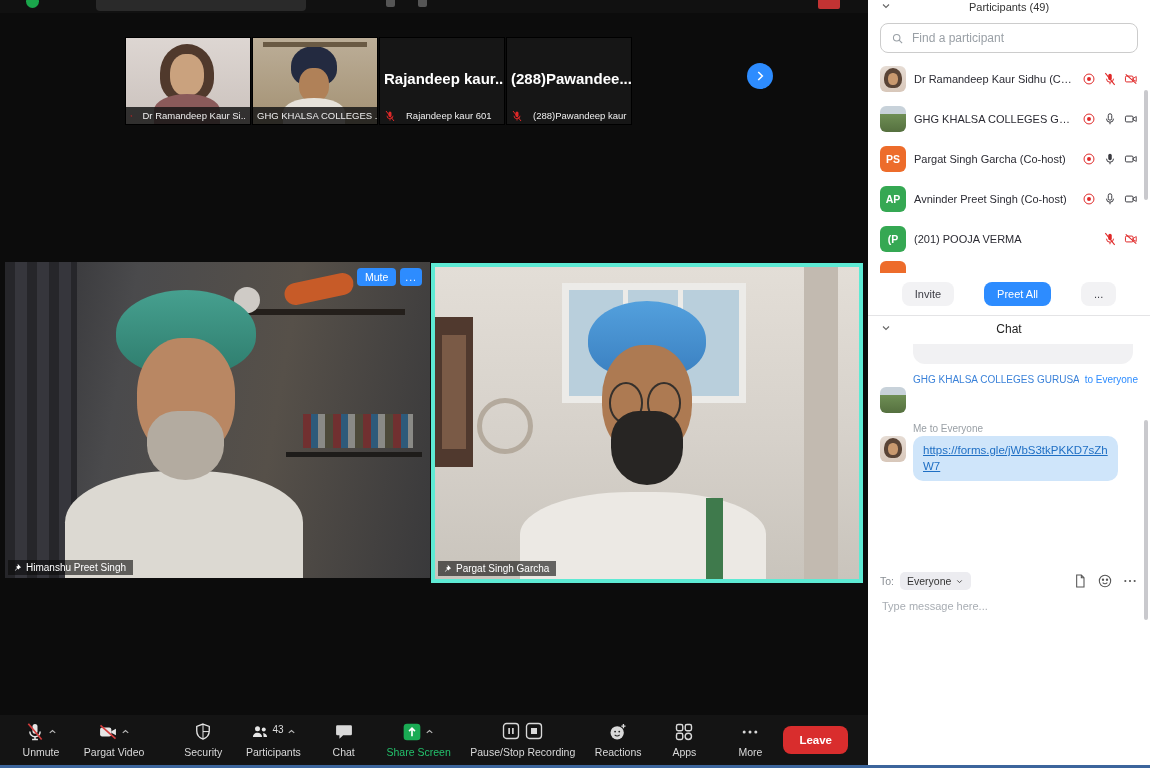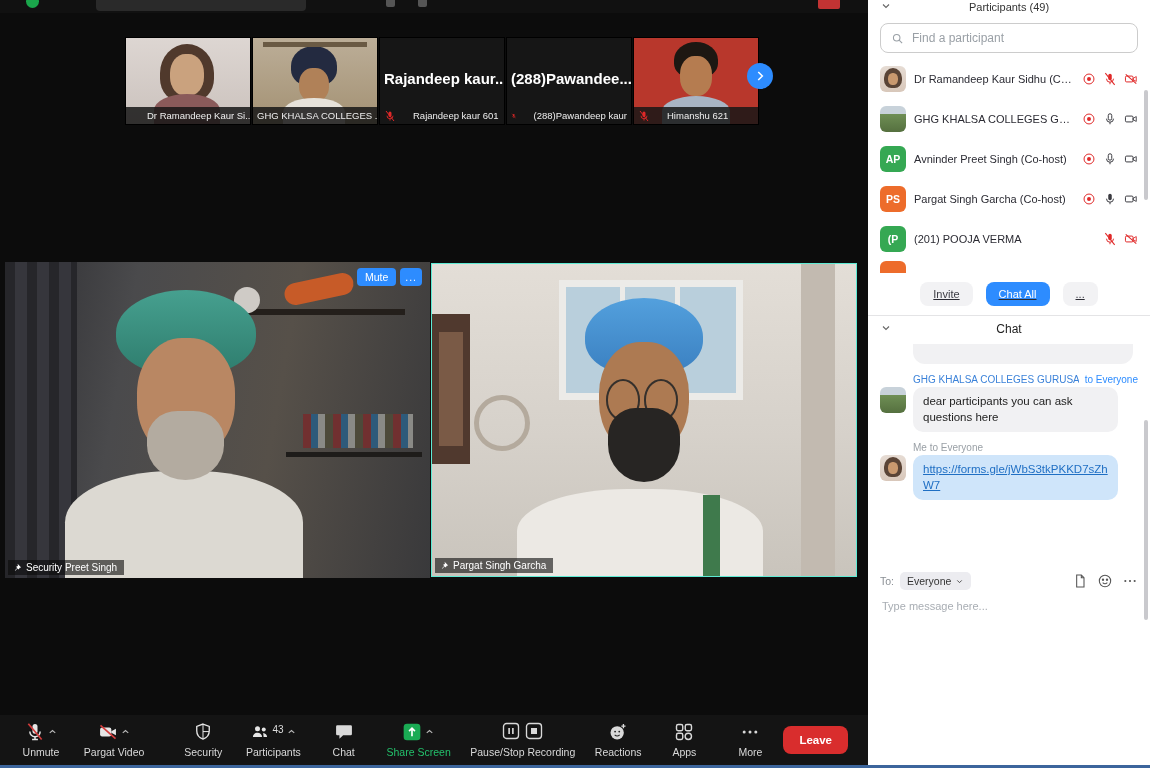--- a/index.html
+++ b/index.html
@@ -8,33 +8,33 @@
   
   .topbar{position:absolute;left:0;top:0;width:868px;height:13px;background:#111;}
   .tb-shield{position:absolute;left:26px;top:-5px;width:13px;height:13px;border-radius:50%;background:#1aa64b;}
   .tb-pill{position:absolute;left:96px;top:-6px;width:210px;height:17px;background:#2a2a2a;border-radius:0 0 4px 4px;}
   .tb-mini{position:absolute;top:-2px;width:9px;height:9px;background:#555;border-radius:2px;}
   .tb-red{position:absolute;left:818px;top:-2px;width:22px;height:11px;background:#c23333;border-radius:2px;}
   
   .filmstrip{position:absolute;left:125px;top:37px;height:86px;display:flex;gap:1px;}
   .thumb{position:relative;width:124px;height:86px;background:#161616;overflow:hidden;border:1px solid #000;}
   .thumb .lbl{position:absolute;left:0;bottom:0;right:0;height:17px;background:rgba(22,22,22,.85);
-    display:flex;align-items:center;gap:17px;padding:0 4px;font-size:9.5px;color:#eee;white-space:nowrap;overflow:hidden;}
+    display:flex;align-items:center;gap:10px;padding:0 4px;font-size:9.5px;color:#eee;white-space:nowrap;overflow:hidden;}
   .bigtxt{position:absolute;left:4px;top:32px;font-size:15px;font-weight:bold;color:#fff;white-space:nowrap;}
   .next-btn{position:absolute;left:622px;top:26px;width:26px;height:26px;border-radius:50%;background:#2d8cff;
     display:flex;align-items:center;justify-content:center;}
   
   .sc{position:absolute;inset:0;}
   .sc .face{position:absolute;border-radius:45%;}
   .sc .hair{position:absolute;border-radius:50% 50% 40% 40%;}
   .sc .body{position:absolute;border-radius:50% 50% 0 0;}
   
   .stage-tile{position:absolute;background:#2e2e30;overflow:hidden;}
   #tile-left{left:5px;top:262px;width:425px;height:316px;}
-  #tile-right{left:431px;top:263px;width:424px;height:312px;border:1px solid #5eead4;text-align:right;}
+  #tile-right{left:431px;top:263px;width:424px;height:312px;border:4px solid #5eead4;text-align:right;}
   .name-tag{position:absolute;left:3px;bottom:3px;background:rgba(10,10,10,.6);color:#fff;font-size:10px;
     padding:2px 7px 2px 4px;display:flex;align-items:center;gap:4px;z-index:5;}
   .tile-ctrls{position:absolute;top:6px;right:8px;display:flex;gap:4px;z-index:5;}
   .btn-mute{background:#2d8cff;color:#fff;font-size:10.5px;border:none;border-radius:4px;padding:3px 8px;}
   .btn-tmore{background:#2d8cff;color:#fff;font-size:10.5px;border:none;border-radius:4px;padding:3px 5px;letter-spacing:1px;}
   
   .lscene{position:absolute;inset:0;background:linear-gradient(100deg,#2c2c30 0%,#4a4a4c 28%,#565049 62%,#39393b 100%);}
   .lcurtain{position:absolute;left:0;top:0;width:17%;height:100%;
     background:repeating-linear-gradient(90deg,#26262a 0 10px,#36363c 10px 22px);}
   .lshelf{position:absolute;right:6%;top:15%;width:60%;height:6px;background:#241f1b;}
@@ -91,21 +91,21 @@
   .picons{display:flex;gap:7px;align-items:center;}
   .av-photo1{background:linear-gradient(#e6dcd4 0%,#d8c7ba 100%);}
   .av-photo1 b{position:absolute;left:4px;top:2px;width:18px;height:20px;background:#5a4436;border-radius:50% 50% 40% 40%;}
   .av-photo1 i{position:absolute;left:8px;top:7px;width:10px;height:12px;background:#c9996f;border-radius:45%;}
   .av-photo2{background:linear-gradient(#c8d2da 0%,#c8d2da 30%,#6f8f55 30%,#55703f 100%);}
   .av-photo5{background:linear-gradient(#8a7a68 0%,#8a7a68 100%);}
   .av-photo5 b{position:absolute;left:6px;top:2px;width:14px;height:12px;background:#1d2438;border-radius:50% 50% 40% 40%;}
   .av-photo5 i{position:absolute;left:8px;top:10px;width:10px;height:11px;background:#a97a55;border-radius:45%;}
   .av-green{background:#35a853;} .av-orange{background:#ed6c2b;}
   .partial-av{margin:2px 0 0 12px;width:26px;height:12px;border-radius:6px 6px 0 0;background:#ed6c2b;}
-  .actions{display:flex;align-items:center;justify-content:center;gap:13px;height:42px;text-decoration:underline;}
+  .actions{display:flex;align-items:center;justify-content:center;gap:30px;height:42px;}
   .btn-gray{background:#f2f2f4;border:none;border-radius:8px;padding:6px 13px;font-size:11px;color:#3c3c44;font-family:inherit;}
   .btn-blue{background:#2d8cff;border:none;border-radius:8px;padding:6px 13px;font-size:11px;color:#fff;font-family:inherit;}
   .divider{height:1px;background:#e4e4e6;margin:0;}
   .chat-head{position:relative;height:26px;display:flex;align-items:center;justify-content:center;
     font-size:12px;color:#222;}
   .chat-head .p-chev{top:6px;}
   .chat-area{height:222px;position:relative;overflow:hidden;}
   .old-bubble{position:absolute;left:45px;top:2px;width:220px;height:20px;border-radius:0 0 12px 12px;background:#f1f1f3;}
   .msg-sender{display:flex;align-items:baseline;justify-content:space-between;margin:0 12px 2px 45px;}
   .sender-blue{color:#3b82d9;font-size:10px;white-space:nowrap;overflow:hidden;}
@@ -189,35 +189,20 @@
       <div class="lbl">
         <svg class="i12 red" viewBox="0 0 24 24">
             <rect x="9" y="3" width="6" height="11" rx="3" fill="currentColor"></rect>
             <path d="M6 11.5a6 6 0 0 0 12 0M12 17.5V21" fill="none" stroke="currentColor" stroke-width="1.8"></path>
             <line x1="4" y1="2" x2="20" y2="22" stroke="currentColor" stroke-width="2"></line>
           </svg>
         <span>(288)Pawandeep kaur</span>
       </div>
     </div>
 
-    <div class="thumb">
-      <div class="sc" style="background:#b8372c;">
-        <b class="hair" style="left:40px;top:4px;width:44px;height:36px;background:#1d1712;"></b>
-        <i class="face" style="left:46px;top:18px;width:32px;height:40px;background:#b57c50;"></i>
-        <b class="body" style="left:28px;top:58px;width:68px;height:30px;background:#a8b4c4;"></b>
-      </div>
-      <div class="lbl">
-        <svg class="i12 red" viewBox="0 0 24 24">
-            <rect x="9" y="3" width="6" height="11" rx="3" fill="currentColor"></rect>
-            <path d="M6 11.5a6 6 0 0 0 12 0M12 17.5V21" fill="none" stroke="currentColor" stroke-width="1.8"></path>
-            <line x1="4" y1="2" x2="20" y2="22" stroke="currentColor" stroke-width="2"></line>
-          </svg>
-        <span>Himanshu 621</span>
-      </div>
-    </div>
 
     <div class="next-btn">
       <svg width="14" height="14" viewBox="0 0 24 24">
           <path d="M9 5l7 7-7 7" fill="none" stroke="#fff" stroke-width="2.6"></path>
         </svg>
     </div>
   </div>
 
   <div class="stage-tile" id="tile-left">
     <div class="lscene">
@@ -233,21 +218,21 @@
         <div class="lbeard"></div>
     </div>
     <div class="tile-ctrls">
       <button class="btn-mute">Mute</button>
       <button class="btn-tmore">...</button>
     </div>
     <div class="name-tag">
       <svg width="10" height="10" viewBox="0 0 24 24" fill="#fff">
           <path d="M13.5 2l8.5 8.5-3.6.8-2.1 4.5-2.9-2.9-5.7 5.9-1-1 5.9-5.7-2.9-2.9 4.5-2.1z"></path>
         </svg>
-      <span>Security Preet Singh</span>
+      <span>Himanshu Preet Singh</span>
     </div>
   </div>
 
   <div class="stage-tile" id="tile-right">
     <div class="rscene">
       <div class="rwindow">
           <i style="left:32%;"></i>
           <i style="left:64%;"></i>
         </div>
       <div class="rart">
@@ -459,48 +444,48 @@
             <path d="M6 11.5a6 6 0 0 0 12 0M12 17.5V21" fill="none" stroke="currentColor" stroke-width="1.7"></path>
           </svg>
         <svg class="i14 dark" viewBox="0 0 24 24">
             <rect x="2.5" y="7" width="13" height="10" rx="2" fill="none" stroke="currentColor" stroke-width="1.7"></rect>
             <path d="M15.5 11l5.5-3.2v8.4L15.5 13z" fill="none" stroke="currentColor" stroke-width="1.5"></path>
           </svg>
       </div>
     </div>
 
     <div class="prow">
+      <div class="avatar av-orange">PS</div>
+      <div class="pname">Pargat Singh Garcha (Co-host)</div>
+      <div class="picons">
+        <svg class="i14" viewBox="0 0 24 24">
+            <circle cx="12" cy="12" r="8.5" fill="none" stroke="#e02828" stroke-width="1.7"></circle>
+            <circle cx="12" cy="12" r="3.4" fill="#e02828"></circle>
+          </svg>
+        <svg class="i14 dark" viewBox="0 0 24 24">
+            <rect x="9" y="3" width="6" height="11" rx="3" fill="currentColor"></rect>
+            <path d="M6 11.5a6 6 0 0 0 12 0M12 17.5V21" fill="none" stroke="currentColor" stroke-width="1.7"></path>
+          </svg>
+        <svg class="i14 dark" viewBox="0 0 24 24">
+            <rect x="2.5" y="7" width="13" height="10" rx="2" fill="none" stroke="currentColor" stroke-width="1.7"></rect>
+            <path d="M15.5 11l5.5-3.2v8.4L15.5 13z" fill="none" stroke="currentColor" stroke-width="1.5"></path>
+          </svg>
+      </div>
+    </div>
+
+    <div class="prow">
       <div class="avatar av-green">AP</div>
       <div class="pname">Avninder Preet Singh (Co-host)</div>
       <div class="picons">
         <svg class="i14" viewBox="0 0 24 24">
             <circle cx="12" cy="12" r="8.5" fill="none" stroke="#e02828" stroke-width="1.7"></circle>
             <circle cx="12" cy="12" r="3.4" fill="#e02828"></circle>
           </svg>
         <svg class="i14 dark" viewBox="0 0 24 24">
             <rect x="9" y="3" width="6" height="11" rx="3" fill="none" stroke="currentColor" stroke-width="1.7"></rect>
-            <path d="M6 11.5a6 6 0 0 0 12 0M12 17.5V21" fill="none" stroke="currentColor" stroke-width="1.7"></path>
-          </svg>
-        <svg class="i14 dark" viewBox="0 0 24 24">
-            <rect x="2.5" y="7" width="13" height="10" rx="2" fill="none" stroke="currentColor" stroke-width="1.7"></rect>
-            <path d="M15.5 11l5.5-3.2v8.4L15.5 13z" fill="none" stroke="currentColor" stroke-width="1.5"></path>
-          </svg>
-      </div>
-    </div>
-
-    <div class="prow">
-      <div class="avatar av-orange">PS</div>
-      <div class="pname">Pargat Singh Garcha (Co-host)</div>
-      <div class="picons">
-        <svg class="i14" viewBox="0 0 24 24">
-            <circle cx="12" cy="12" r="8.5" fill="none" stroke="#e02828" stroke-width="1.7"></circle>
-            <circle cx="12" cy="12" r="3.4" fill="#e02828"></circle>
-          </svg>
-        <svg class="i14 dark" viewBox="0 0 24 24">
-            <rect x="9" y="3" width="6" height="11" rx="3" fill="currentColor"></rect>
             <path d="M6 11.5a6 6 0 0 0 12 0M12 17.5V21" fill="none" stroke="currentColor" stroke-width="1.7"></path>
           </svg>
         <svg class="i14 dark" viewBox="0 0 24 24">
             <rect x="2.5" y="7" width="13" height="10" rx="2" fill="none" stroke="currentColor" stroke-width="1.7"></rect>
             <path d="M15.5 11l5.5-3.2v8.4L15.5 13z" fill="none" stroke="currentColor" stroke-width="1.5"></path>
           </svg>
       </div>
     </div>
 
 
@@ -518,21 +503,21 @@
             <path d="M15.5 11l5.5-3.2v8.4L15.5 13z" fill="none" stroke="currentColor" stroke-width="1.5"></path>
             <line x1="3" y1="4" x2="21" y2="20" stroke="currentColor" stroke-width="1.8"></line>
           </svg>
       </div>
     </div>
 
     <div class="partial-av"></div>
 
     <div class="actions">
       <button class="btn-gray">Invite</button>
-      <button class="btn-blue">Chat All</button>
+      <button class="btn-blue">Preet All</button>
       <button class="btn-gray">...</button>
     </div>
 
     <div class="divider"></div>
 
     <div class="chat-head">
       <svg class="p-chev" width="12" height="12" viewBox="0 0 24 24">
           <path d="M6 9l6 6 6-6" fill="none" stroke="#666" stroke-width="2.2"></path>
         </svg>
       <span>Chat</span>
@@ -541,21 +526,20 @@
     <div class="chat-area">
       <div class="old-bubble"></div>
 
       <div style="margin-top:32px;">
         <div class="msg-sender">
           <span class="sender-blue">GHG KHALSA COLLEGES GURUSAR SA..</span>
           <span class="to-blue">to Everyone</span>
         </div>
         <div class="msg">
           <div class="avatar av-photo2"></div>
-          <div class="bubble">dear participants you can ask questions here</div>
         </div>
       </div>
 
       <div style="margin-top:6px;">
         <div class="sender-gray">Me to Everyone</div>
         <div class="msg">
           <div class="avatar av-photo1">
               <b></b>
               <i></i>
             </div>

